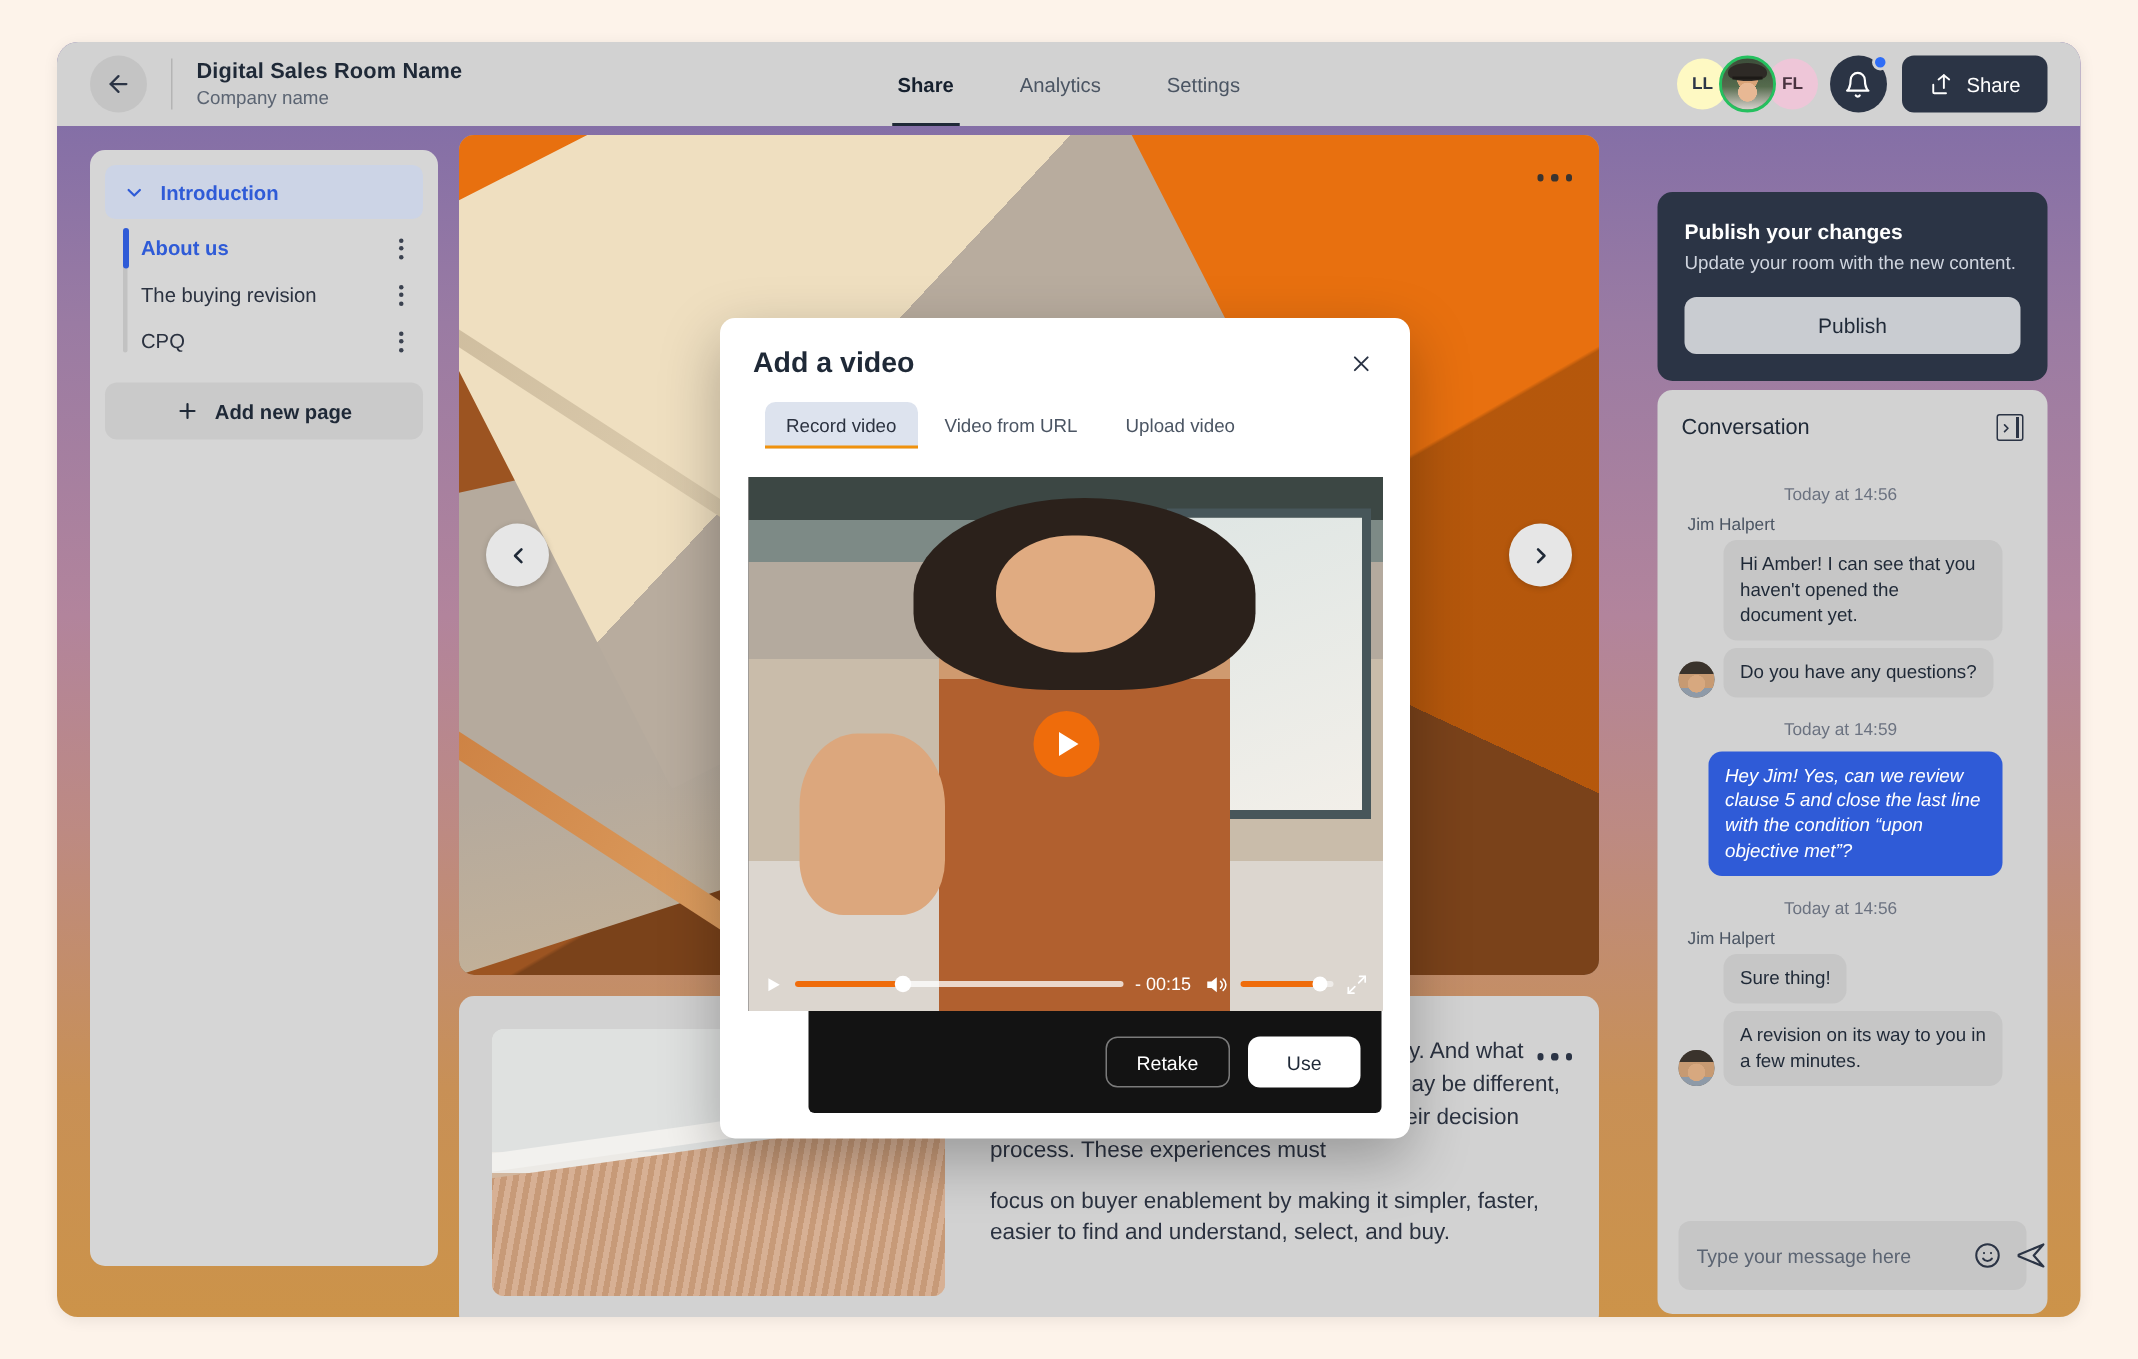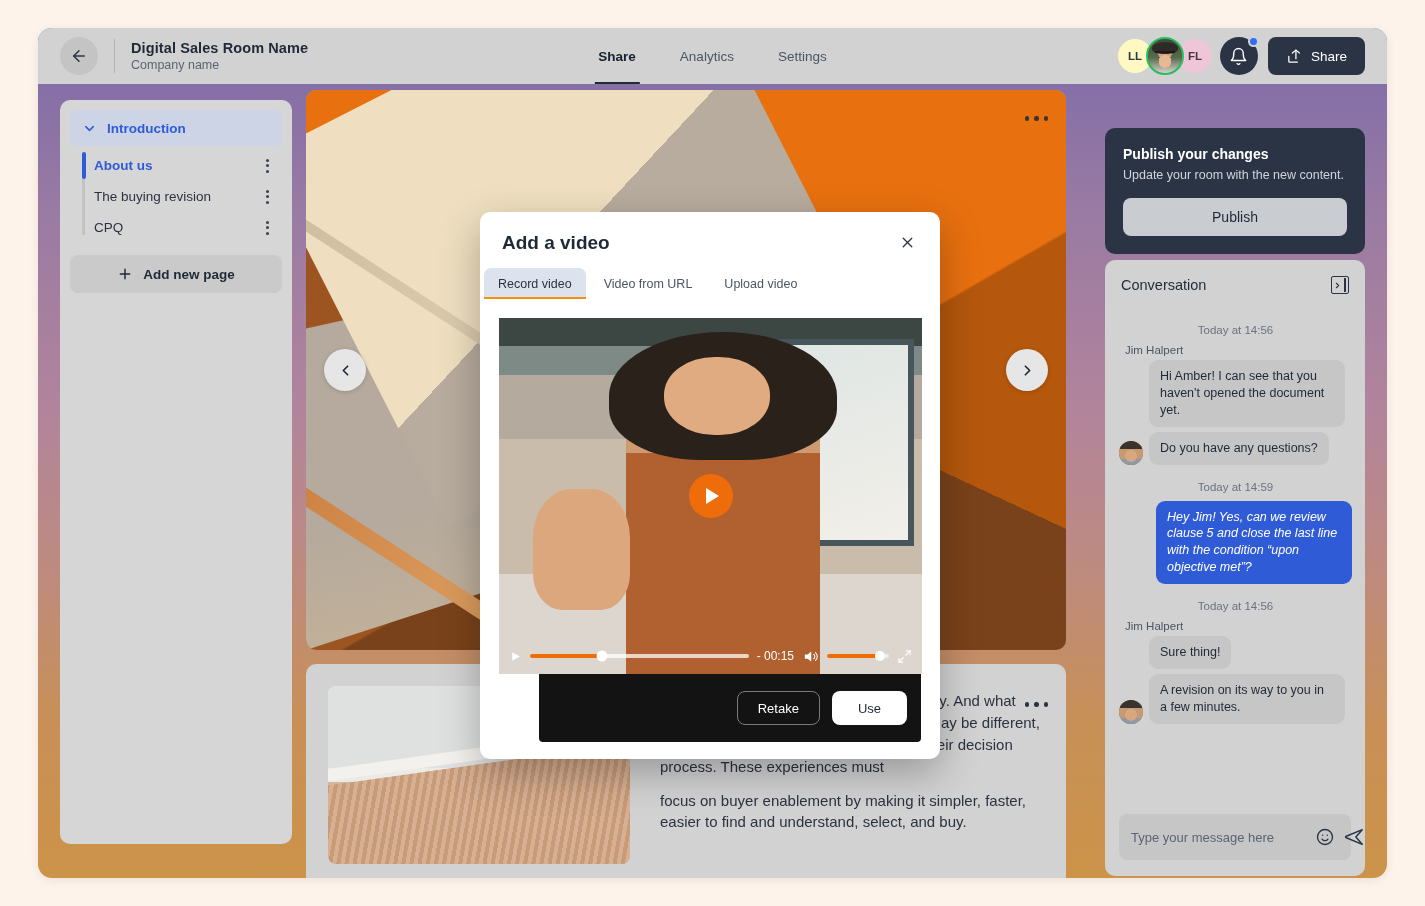--- a/index.html
+++ b/index.html
@@ -161,21 +161,21 @@
   }
   .conv-panel {
     position:absolute; right:22px; top:232px; width:260px; height:616px;
     border-radius:10px; background:#d2d2d2; display:flex; flex-direction:column;
   }
   .conv-head { display:flex; align-items:center; padding:16px 16px 6px 16px;}
   .conv-title { font-size:14.5px; color:#1f2937;}
   .conv-collapse { margin-left:auto; width:18px;height:18px; border:1.6px solid #2b3445; border-radius:2px;
                    display:flex;align-items:center;justify-content:center; cursor:pointer; position:relative;}
   .conv-collapse::after{ content:""; position:absolute; right:2.5px; top:1px; bottom:1px; width:2px; background:#2b3445;}
-  .conv-body { flex:1; padding:8px 13px 0 14px; overflow:hidden;}
+  .conv-body { flex:1; padding:8px 30px 0 14px; overflow:hidden;}
   .msg-time { text-align:center; font-size:11.5px; color:#6b7280; margin:16px 0 8px 0;}
   .msg-sender { font-size:11.5px; color:#4b5563; margin:0 0 4px 6px;}
   .bubble-row { display:flex; align-items:flex-end; gap:6px; margin-bottom:5px;}
   .bubble {
     max-width:196px; border-radius:9px; padding:8px 11px; font-size:12.5px; line-height:1.35;
     background:#c6c6c6; color:#1f2937;
   }
   .bubble.indent { margin-left:30px; }
   .bubble.mine { background:#2f5bd7; color:#fff;font-style:italic; }
   .row-right { justify-content:flex-end; }
@@ -194,21 +194,21 @@
   .conv-input input::placeholder { color:#5b6472; }
 
   
   .modal {
     position:absolute; left:480px; top:212px; width:460px; height:547px;
     background:#fff; border-radius:10px; box-shadow:0 14px 40px rgba(0,0,0,.28); z-index:40; overflow:hidden;
   }
   .modal-head { padding:20px 22px 0 22px; display:flex; align-items:flex-start;}
   .modal-title { font-size:19px; font-weight:bold; color:#1f2937;}
   .modal-close { margin-left:auto; cursor:pointer; padding:2px; }
-  .modal-tabs { display:flex; gap:4px; padding:14px 18px 0 4px; }
+  .modal-tabs { display:flex; gap:4px; padding:14px 18px 0 30px; }
   .mtab {
     padding:9px 14px 8px 14px; font-size:12.5px; color:#4b5563; cursor:pointer;
     border-radius:7px 7px 0 0; position:relative;
   }
   .mtab.active { background:#dde3ee; color:#2b3240; }
   .mtab.active::after{ content:""; position:absolute; left:0; right:0; bottom:0; height:2.5px; background:#f0920d;}
   .video-box { position:absolute; left:19px; top:106px; width:423px; height:356px; overflow:hidden; background:#2a2724;}
   .vbg { position:absolute; inset:0; background:
       linear-gradient(180deg,#3c4744 0 8%, #7d8a86 8% 16%, #b4aa9e 16% 34%, #c9bcaa 34% 72%, #dcd6cf 72% 100%);}
   .vperson {

